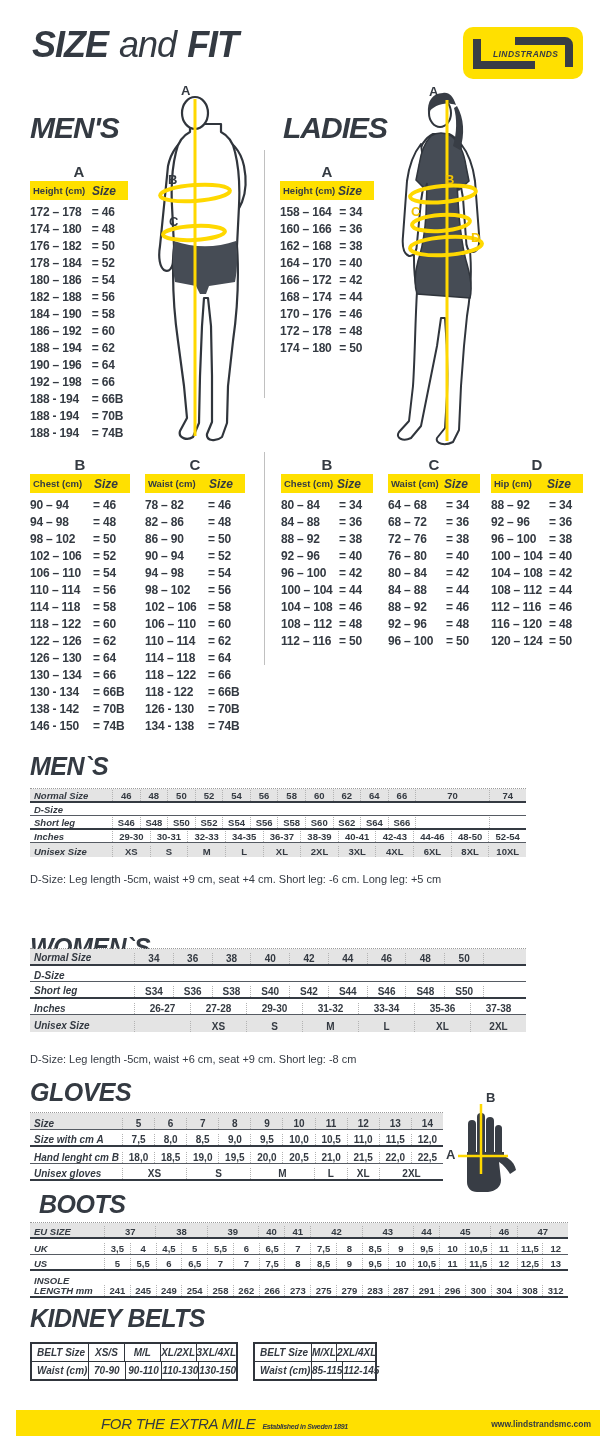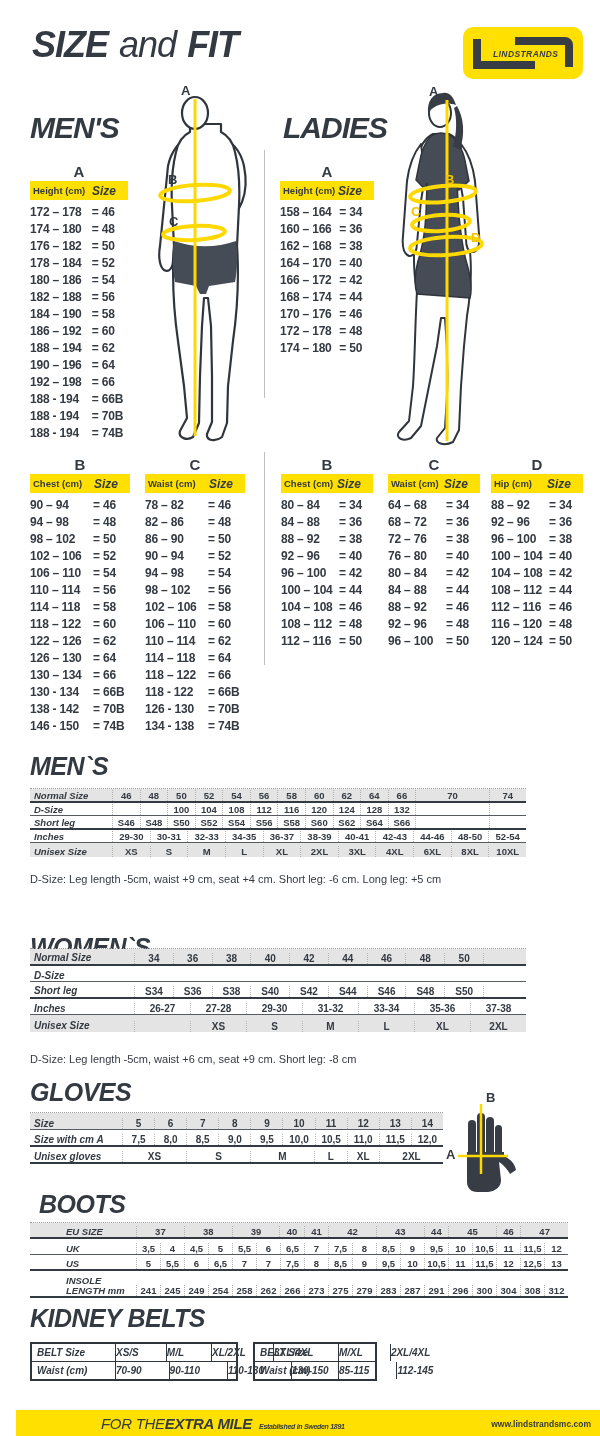--- a/index.html
+++ b/index.html
@@ -85,50 +85,50 @@
 
   .c-gloves { left:30px; top:1112px; width:413px; }
   .c-gloves .crow { height:17px; }
   .c-gloves .clabel { flex-basis:92px; font-size:10px; }
   .c-gloves .ccell { font-size:10px; }
   .c-gloves .r2 { border-bottom:2px solid #343a42; }
   .c-gloves .r4 { border-bottom:2px solid #343a42; }
 
   .c-boots { left:30px; top:1222px; width:538px; }
   .c-boots .crow { height:16px; }
-  .c-boots .clabel { flex-basis:74px;margin-left:32px; }
+  .c-boots .clabel { flex-basis:74px; }
   .c-boots .r1 { border-bottom:2px solid #343a42; }
   .c-boots .r3 { border-bottom:2px solid #343a42; }
   .c-boots .r4 { height:27px; border-bottom:2px solid #343a42; }
 
   .note { font-size:11px; font-weight:500; }
   .n-mens { left:30px; top:873px; }
   .n-womens { left:30px; top:1053px; }
 
   
   .ktable { border:2px solid #30353c; }
   .kt1 { left:30px; top:1342px; width:208px; }
   .kt2 { left:253px; top:1342px; width:124px; }
-  .krow { display:flex;gap:27px; }
+  .krow { display:flex; }
   .krow + .krow { border-top:1.5px solid #30353c; }
   .kcell { flex:1 1 0; border-left:1.5px solid #30353c; font-style:italic; font-size:10px;
            font-weight:600; height:17px; display:flex; align-items:center; justify-content:center;
            white-space:nowrap; }
   .kcell:first-child { border-left:none; justify-content:flex-start; padding-left:5px; }
   .klabel { flex:0 0 56px; }
   .kt2 .klabel { flex-basis:56px; }
   .khead .kcell { font-weight:800; }
 
   
   .footer { left:16px; top:1410px; width:600px; height:26px; background:#ffe000;
             display:flex; align-items:center; }
   .tagline { margin-left:85px; font-style:italic; font-size:15px; letter-spacing:-0.3px;
              display:flex; align-items:baseline; }
   .tag1 { font-weight:400; }
-  .tag2 { font-weight:700; }
+  .tag2 { font-weight:400; margin-left:5px; }
   .estab { font-size:7px; font-weight:700; font-style:italic; margin-left:7px; }
   .site { position:absolute; right:25px; top:9px; font-size:8.5px; font-weight:700; }
 </style>
 </head>
 <body>
 
 <div class="abs title">
   <span class="t-strong">SIZE</span>
   <span class="t-light">and</span>
   <span class="t-strong">FIT</span>
@@ -584,35 +584,20 @@
         <div class="ccell">60</div>
         <div class="ccell">62</div>
         <div class="ccell">64</div>
         <div class="ccell">66</div>
         <div class="ccell wide0">70</div>
         <div class="ccell wide1">74</div>
       </div>
     </div>
     <div class="crow r2">
       <div class="clabel">D-Size</div>
-      <div class="ccells">
-        <div class="ccell"></div>
-        <div class="ccell"></div>
-        <div class="ccell">100</div>
-        <div class="ccell">104</div>
-        <div class="ccell">108</div>
-        <div class="ccell">112</div>
-        <div class="ccell">116</div>
-        <div class="ccell">120</div>
-        <div class="ccell">124</div>
-        <div class="ccell">128</div>
-        <div class="ccell">132</div>
-        <div class="ccell wide0"></div>
-        <div class="ccell wide1"></div>
-      </div>
     </div>
     <div class="crow r4">
       <div class="clabel">Short leg</div>
       <div class="ccells">
         <div class="ccell">S46</div>
         <div class="ccell">S48</div>
         <div class="ccell">S50</div>
         <div class="ccell">S52</div>
         <div class="ccell">S54</div>
         <div class="ccell">S56</div>
@@ -743,20 +728,35 @@
         <div class="ccell">7,5</div>
         <div class="ccell">8,0</div>
         <div class="ccell">8,5</div>
         <div class="ccell">9,0</div>
         <div class="ccell">9,5</div>
         <div class="ccell">10,0</div>
         <div class="ccell">10,5</div>
         <div class="ccell">11,0</div>
         <div class="ccell">11,5</div>
         <div class="ccell">12,0</div>
+      </div>
+    </div>
+    <div class="crow r3">
+      <div class="clabel">Hand lenght cm B</div>
+      <div class="ccells">
+        <div class="ccell">18,0</div>
+        <div class="ccell">18,5</div>
+        <div class="ccell">19,0</div>
+        <div class="ccell">19,5</div>
+        <div class="ccell">20,0</div>
+        <div class="ccell">20,5</div>
+        <div class="ccell">21,0</div>
+        <div class="ccell">21,5</div>
+        <div class="ccell">22,0</div>
+        <div class="ccell">22,5</div>
       </div>
     </div>
     <div class="crow r4">
       <div class="clabel">Unisex gloves</div>
       <div class="ccells">
         <div class="ccell" style="flex-grow: 2;">XS</div>
         <div class="ccell" style="flex-grow: 2;">S</div>
         <div class="ccell" style="flex-grow: 2;">M</div>
         <div class="ccell" style="flex-grow: 1;">L</div>
         <div class="ccell" style="flex-grow: 1;">XL</div>

